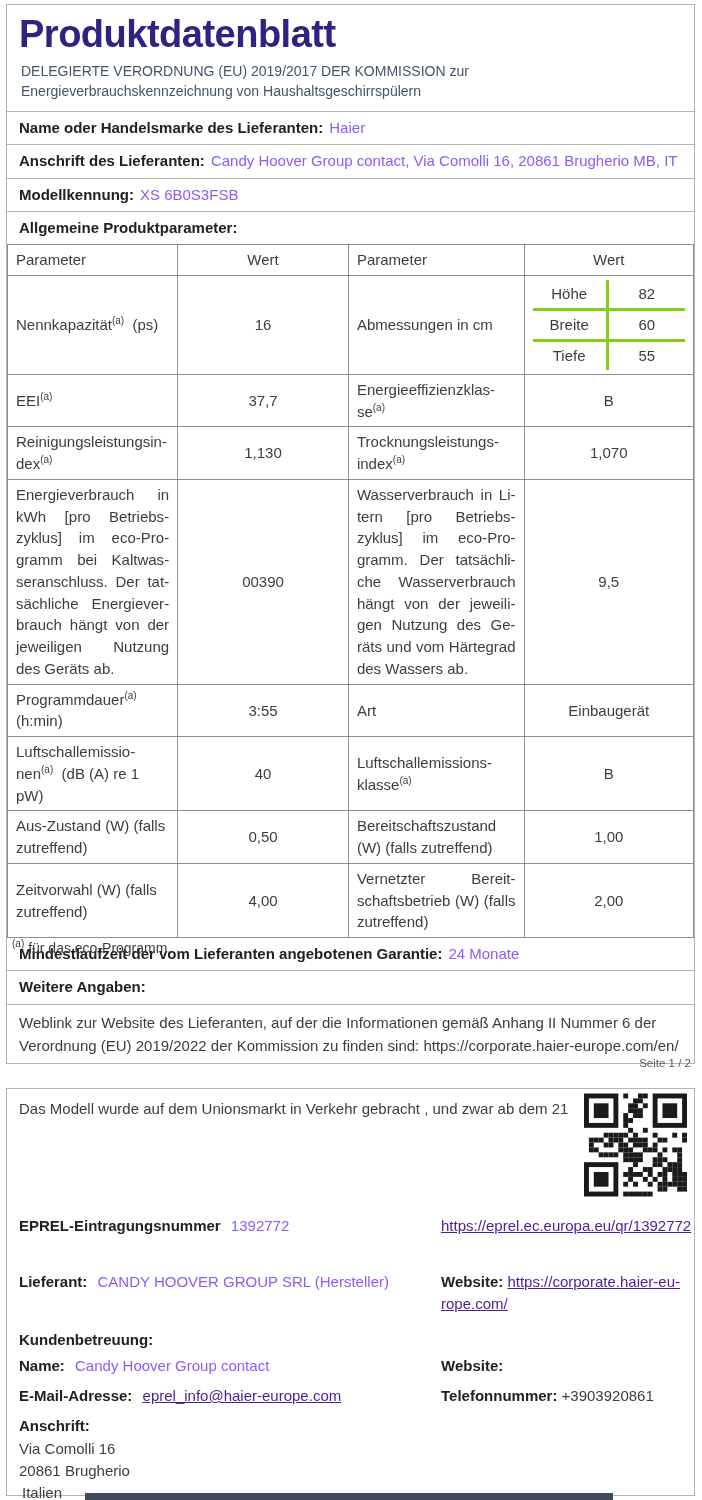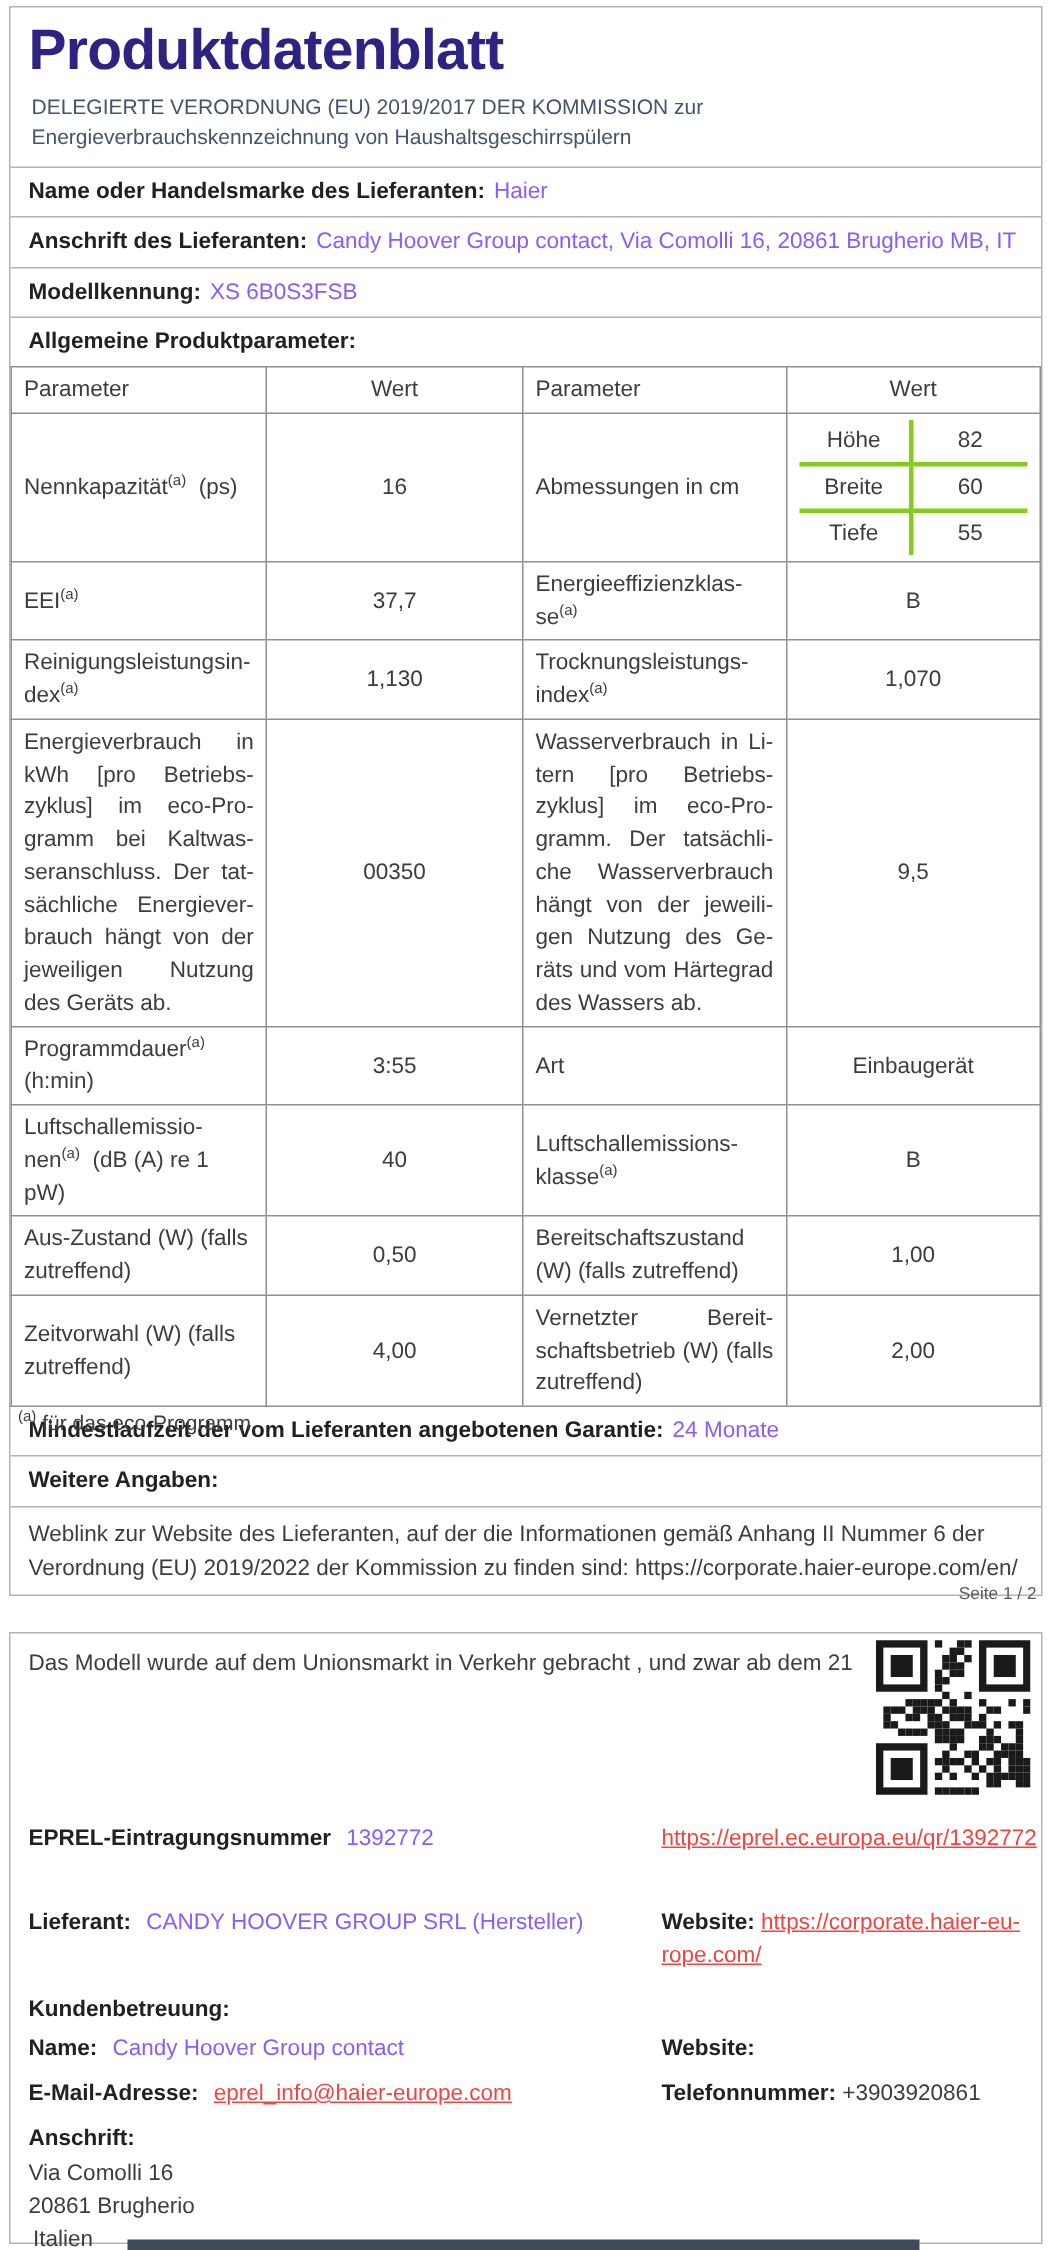--- a/index.html
+++ b/index.html
@@ -30,21 +30,21 @@
   table.dims tr td:first-child{border-left:none;}
   table.dims tr td:last-child{border-right:none;}
   table.dims tr:first-child td{border-top:none;}
   table.dims tr:last-child td{border-bottom:none;margin-top:13px;}
   
   #footnote{position:absolute;left:12px;top:940px;font-size:14px;color:#3d3d3d;}
   #pager{position:absolute;right:11px;top:1057px;font-size:11.5px;color:#595959;}
   
   .p2row{position:absolute;left:12px;right:12px;font-size:15px;line-height:1.45;}
   .p2right{position:absolute;left:422px;width:262px;}
-  a.link{color:#ef4444;text-decoration:underline;word-wrap:break-word;}
+  a.link{color:#4c1d95;text-decoration:underline;word-wrap:break-word;}
   a.break{word-break:break-all;}
   #market-text{top:9px;left:12px;width:578px;white-space:nowrap;overflow:hidden;}
   #qr{position:absolute;top:3px;right:7px;width:103px;height:106px;background:#fff;}
   #eprel-row{top:126px;}
   #lieferant-row{top:182px;}
   #kunden-row{top:240px;}
   #name-row{top:266px;}
   #email-row{top:296px;}
   #anschrift-row{top:326px;}
   #addr1{top:349px;}
@@ -124,21 +124,21 @@
 
     <tr style="height:46px;">
       <td><span>Reinigungsleistungsin­dex</span><span class="sup">(a)</span><span></span></td>
       <td class="c">1,130</td>
       <td><span>Trocknungsleistungs­index</span><span class="sup">(a)</span><span></span></td>
       <td class="c">1,070</td>
     </tr>
 
     <tr style="height:186px;">
       <td class="just"><span>Energieverbrauch in kWh [pro Betriebs­zyklus] im eco-Pro­gramm bei Kaltwas­seranschluss. Der tat­sächliche Energiever­brauch hängt von der jeweiligen Nut­zung des Geräts ab.</span></td>
-      <td class="c">00350</td>
+      <td class="c">00390</td>
       <td class="just"><span>Wasserverbrauch in Li­tern [pro Betriebs­zyklus] im eco-Pro­gramm. Der tatsächli­che Wasserverbrauch hängt von der jeweili­gen Nutzung des Ge­räts und vom Härte­grad des Wassers ab.</span></td>
       <td class="c">9,5</td>
     </tr>
 
     <tr style="height:46px;">
       <td><span>Programmdauer</span><span class="sup">(a)</span><span> (h:min)</span></td>
       <td class="c">3:55</td>
       <td><span>Art</span><span class="sup"></span><span></span></td>
       <td class="c">Einbaugerät</td>
     </tr>

